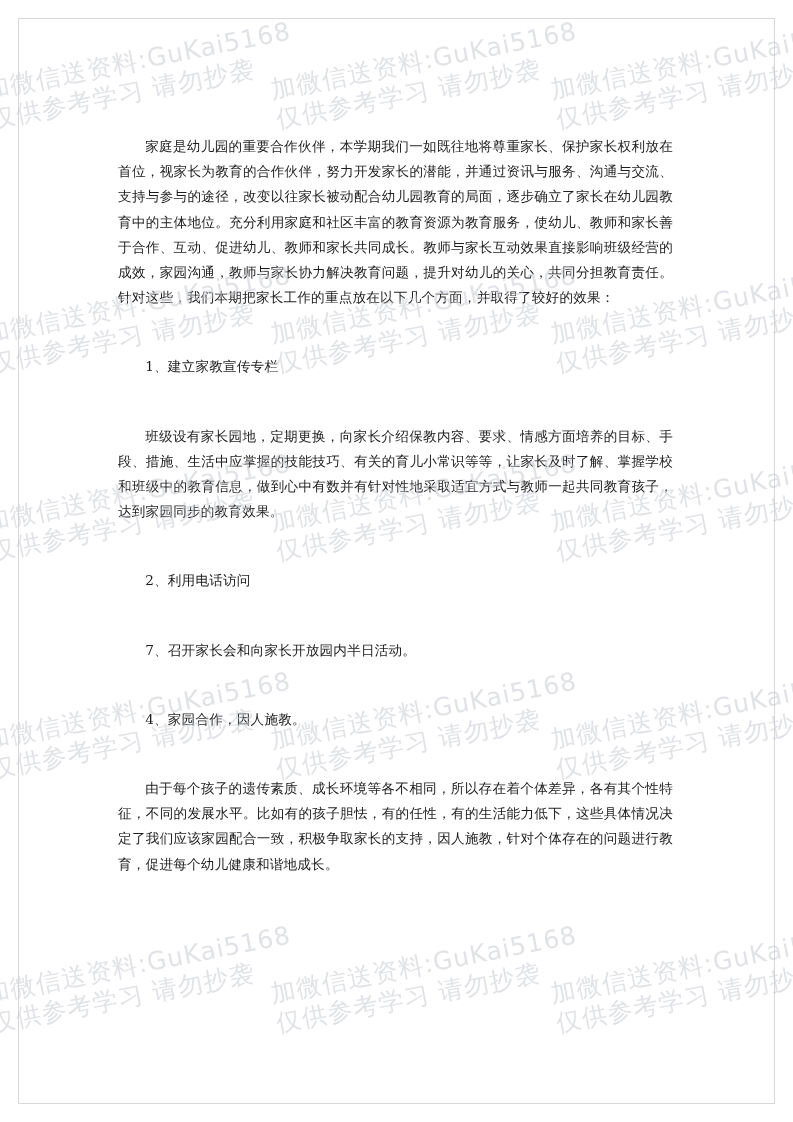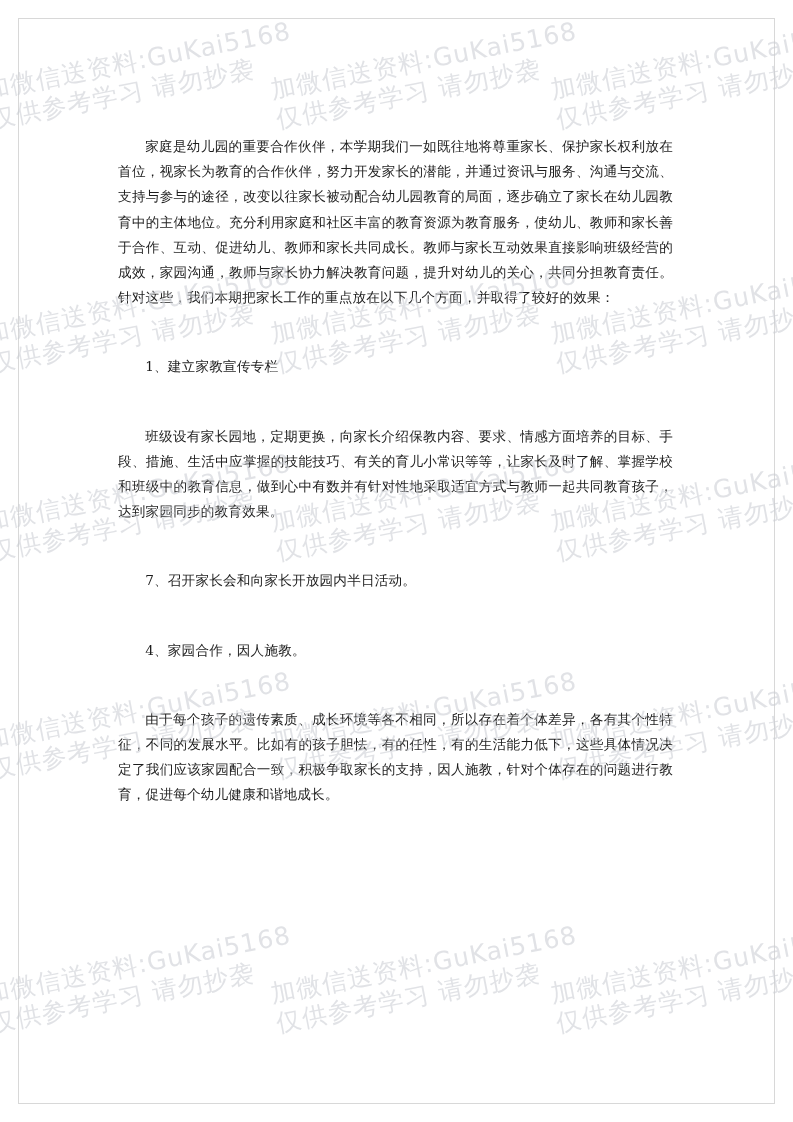--- a/index.html
+++ b/index.html
@@ -79,20 +79,21 @@
 <body>
 
 <div class="page">
 
   <div class="page-frame"></div>
 
   <div class="doc">
     <p class="para indent2">家庭是幼儿园的重要合作伙伴，本学期我们一如既往地将尊重家长、保护家长权利放在首位，视家长为教育的合作伙伴，努力开发家长的潜能，并通过资讯与服务、沟通与交流、支持与参与的途径，改变以往家长被动配合幼儿园教育的局面，逐步确立了家长在幼儿园教育中的主体地位。充分利用家庭和社区丰富的教育资源为教育服务，使幼儿、教师和家长善于合作、互动、促进幼儿、教师和家长共同成长。教师与家长互动效果直接影响班级经营的成效，家园沟通，教师与家长协力解决教育问题，提升对幼儿的关心，共同分担教育责任。针对这些，我们本期把家长工作的重点放在以下几个方面，并取得了较好的效果：</p>
     <p class="para indent2">1、建立家教宣传专栏</p>
     <p class="para indent2">班级设有家长园地，定期更换，向家长介绍保教内容、要求、情感方面培养的目标、手段、措施、生活中应掌握的技能技巧、有关的育儿小常识等等，让家长及时了解、掌握学校和班级中的教育信息，做到心中有数并有针对性地采取适宜方式与教师一起共同教育孩子，达到家园同步的教育效果。</p>
+    <p class="para indent2">2、利用电话访问</p>
     <p class="para indent2">7、召开家长会和向家长开放园内半日活动。</p>
     <p class="para indent2">4、家园合作，因人施教。</p>
     <p class="para indent2">由于每个孩子的遗传素质、成长环境等各不相同，所以存在着个体差异，各有其个性特征，不同的发展水平。比如有的孩子胆怯，有的任性，有的生活能力低下，这些具体情况决定了我们应该家园配合一致，积极争取家长的支持，因人施教，针对个体存在的问题进行教育，促进每个幼儿健康和谐地成长。</p>
   </div>
 
   <div class="watermarks" id="watermark-layer">
       <div class="wm" style="left: -18px; top: 76px; color: rgb(201, 204, 210);">
         <span class="l1">加微信送资料:GuKai5168</span>
         <span class="l2">仅供参考学习 请勿抄袭</span>
       </div>

